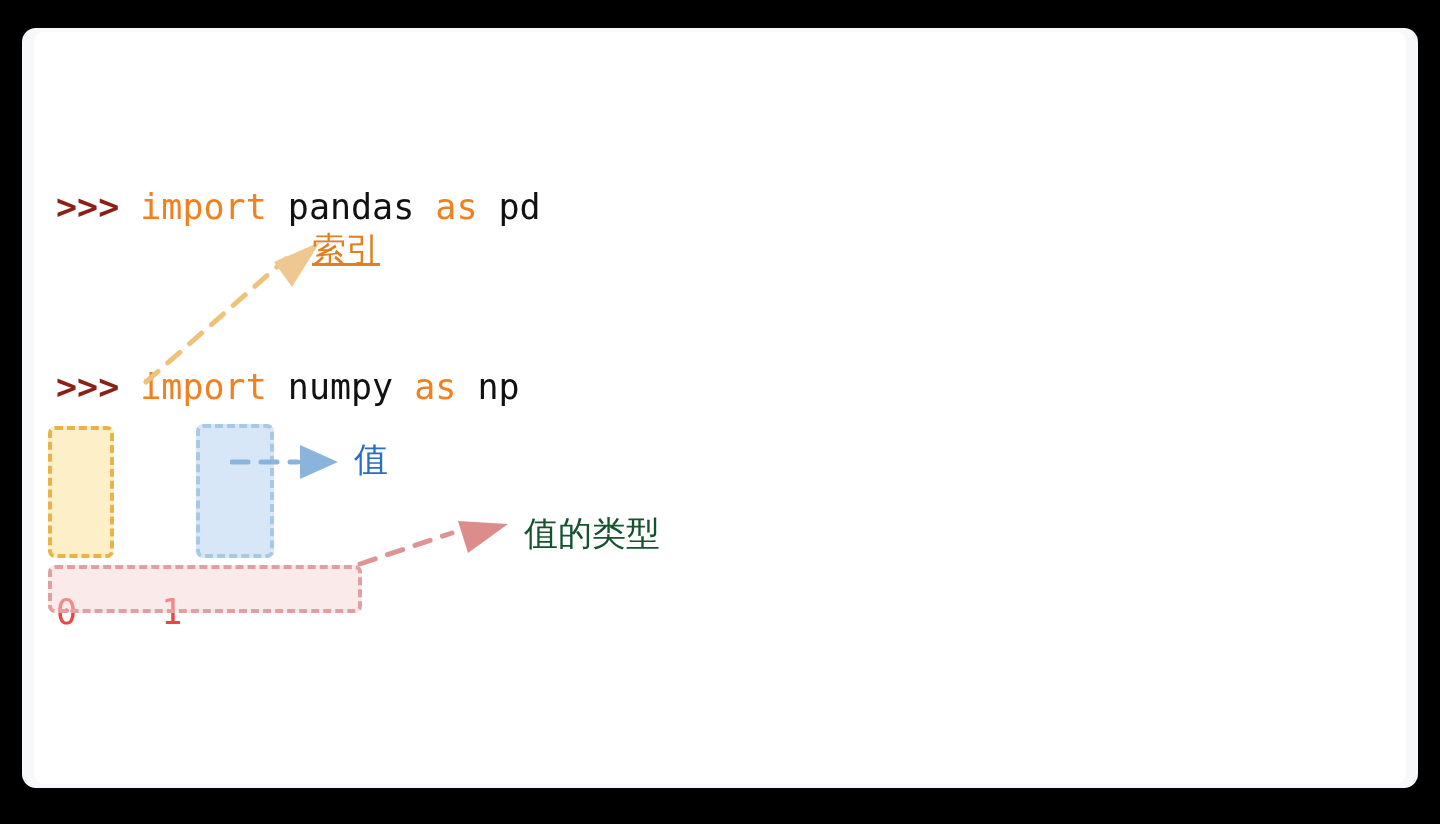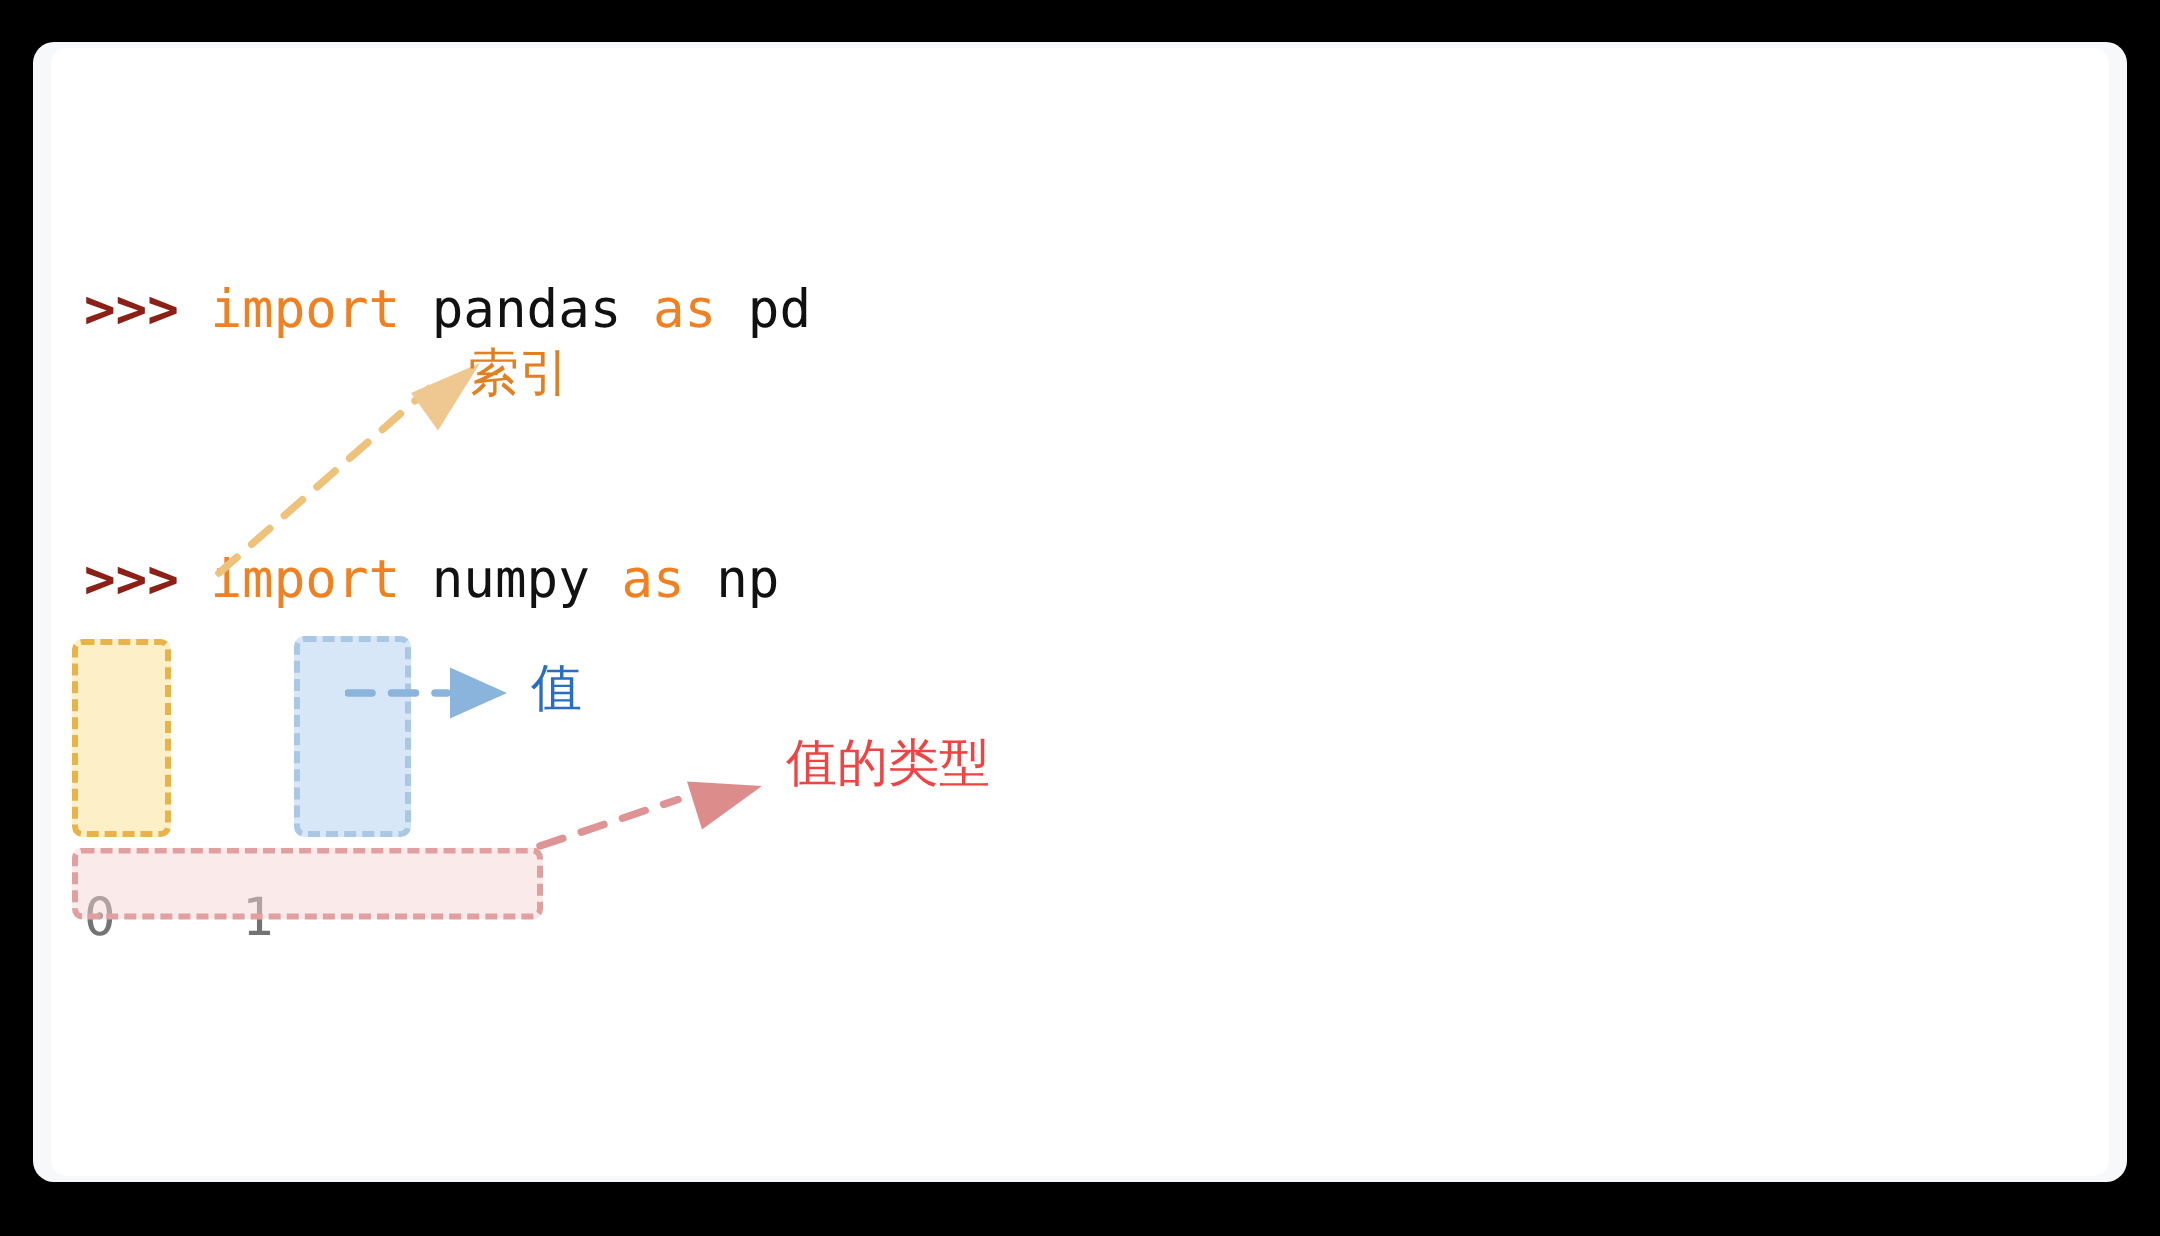--- a/index.html
+++ b/index.html
@@ -52,21 +52,21 @@
     font-family: "DejaVu Sans Mono", monospace;
     font-size: 35px;
     line-height: 45px;
     white-space: pre;
     letter-spacing: 0px;
   }
   .line { height: 45px; position: relative; }
   .tok-prompt  { color: #8b2116; font-weight: bold; }
   .tok-kw      { color: #f08020; }
   .tok-plain   { color: #111111; }
-  .tok-out     { color: #737373; }
+  .tok-out     { color: #ef4444; }
 
   
   .hl-box {
     position: absolute;
     box-sizing: border-box;
     border-radius: 7px;
     z-index: 1;
   }
   #hl-index {
     left: 14px;
@@ -100,23 +100,23 @@
     pointer-events: none;
   }
   .anno-label {
     position: absolute;
     z-index: 4;
     font-family: "DejaVu Sans", sans-serif;
     font-size: 34px;
     line-height: 34px;
     white-space: nowrap;
   }
-  #label-index   { left: 278px; top: 200px; color: #e08020; }
+  #label-index   { left: 278px; top: 200px; color: #e08020; text-decoration: underline; }
   #label-value   { left: 320px; top: 410px; color: #2a6ec0; }
-  #label-dtype   { left: 490px; top: 460px; color: #ef4444; }
+  #label-dtype   { left: 490px; top: 484px; color: #14532d; }
 </style>
 </head>
 <body>
 
 <div id="screen">
 
   <div id="outer-card"></div>
 
   <div id="code-card">
 

